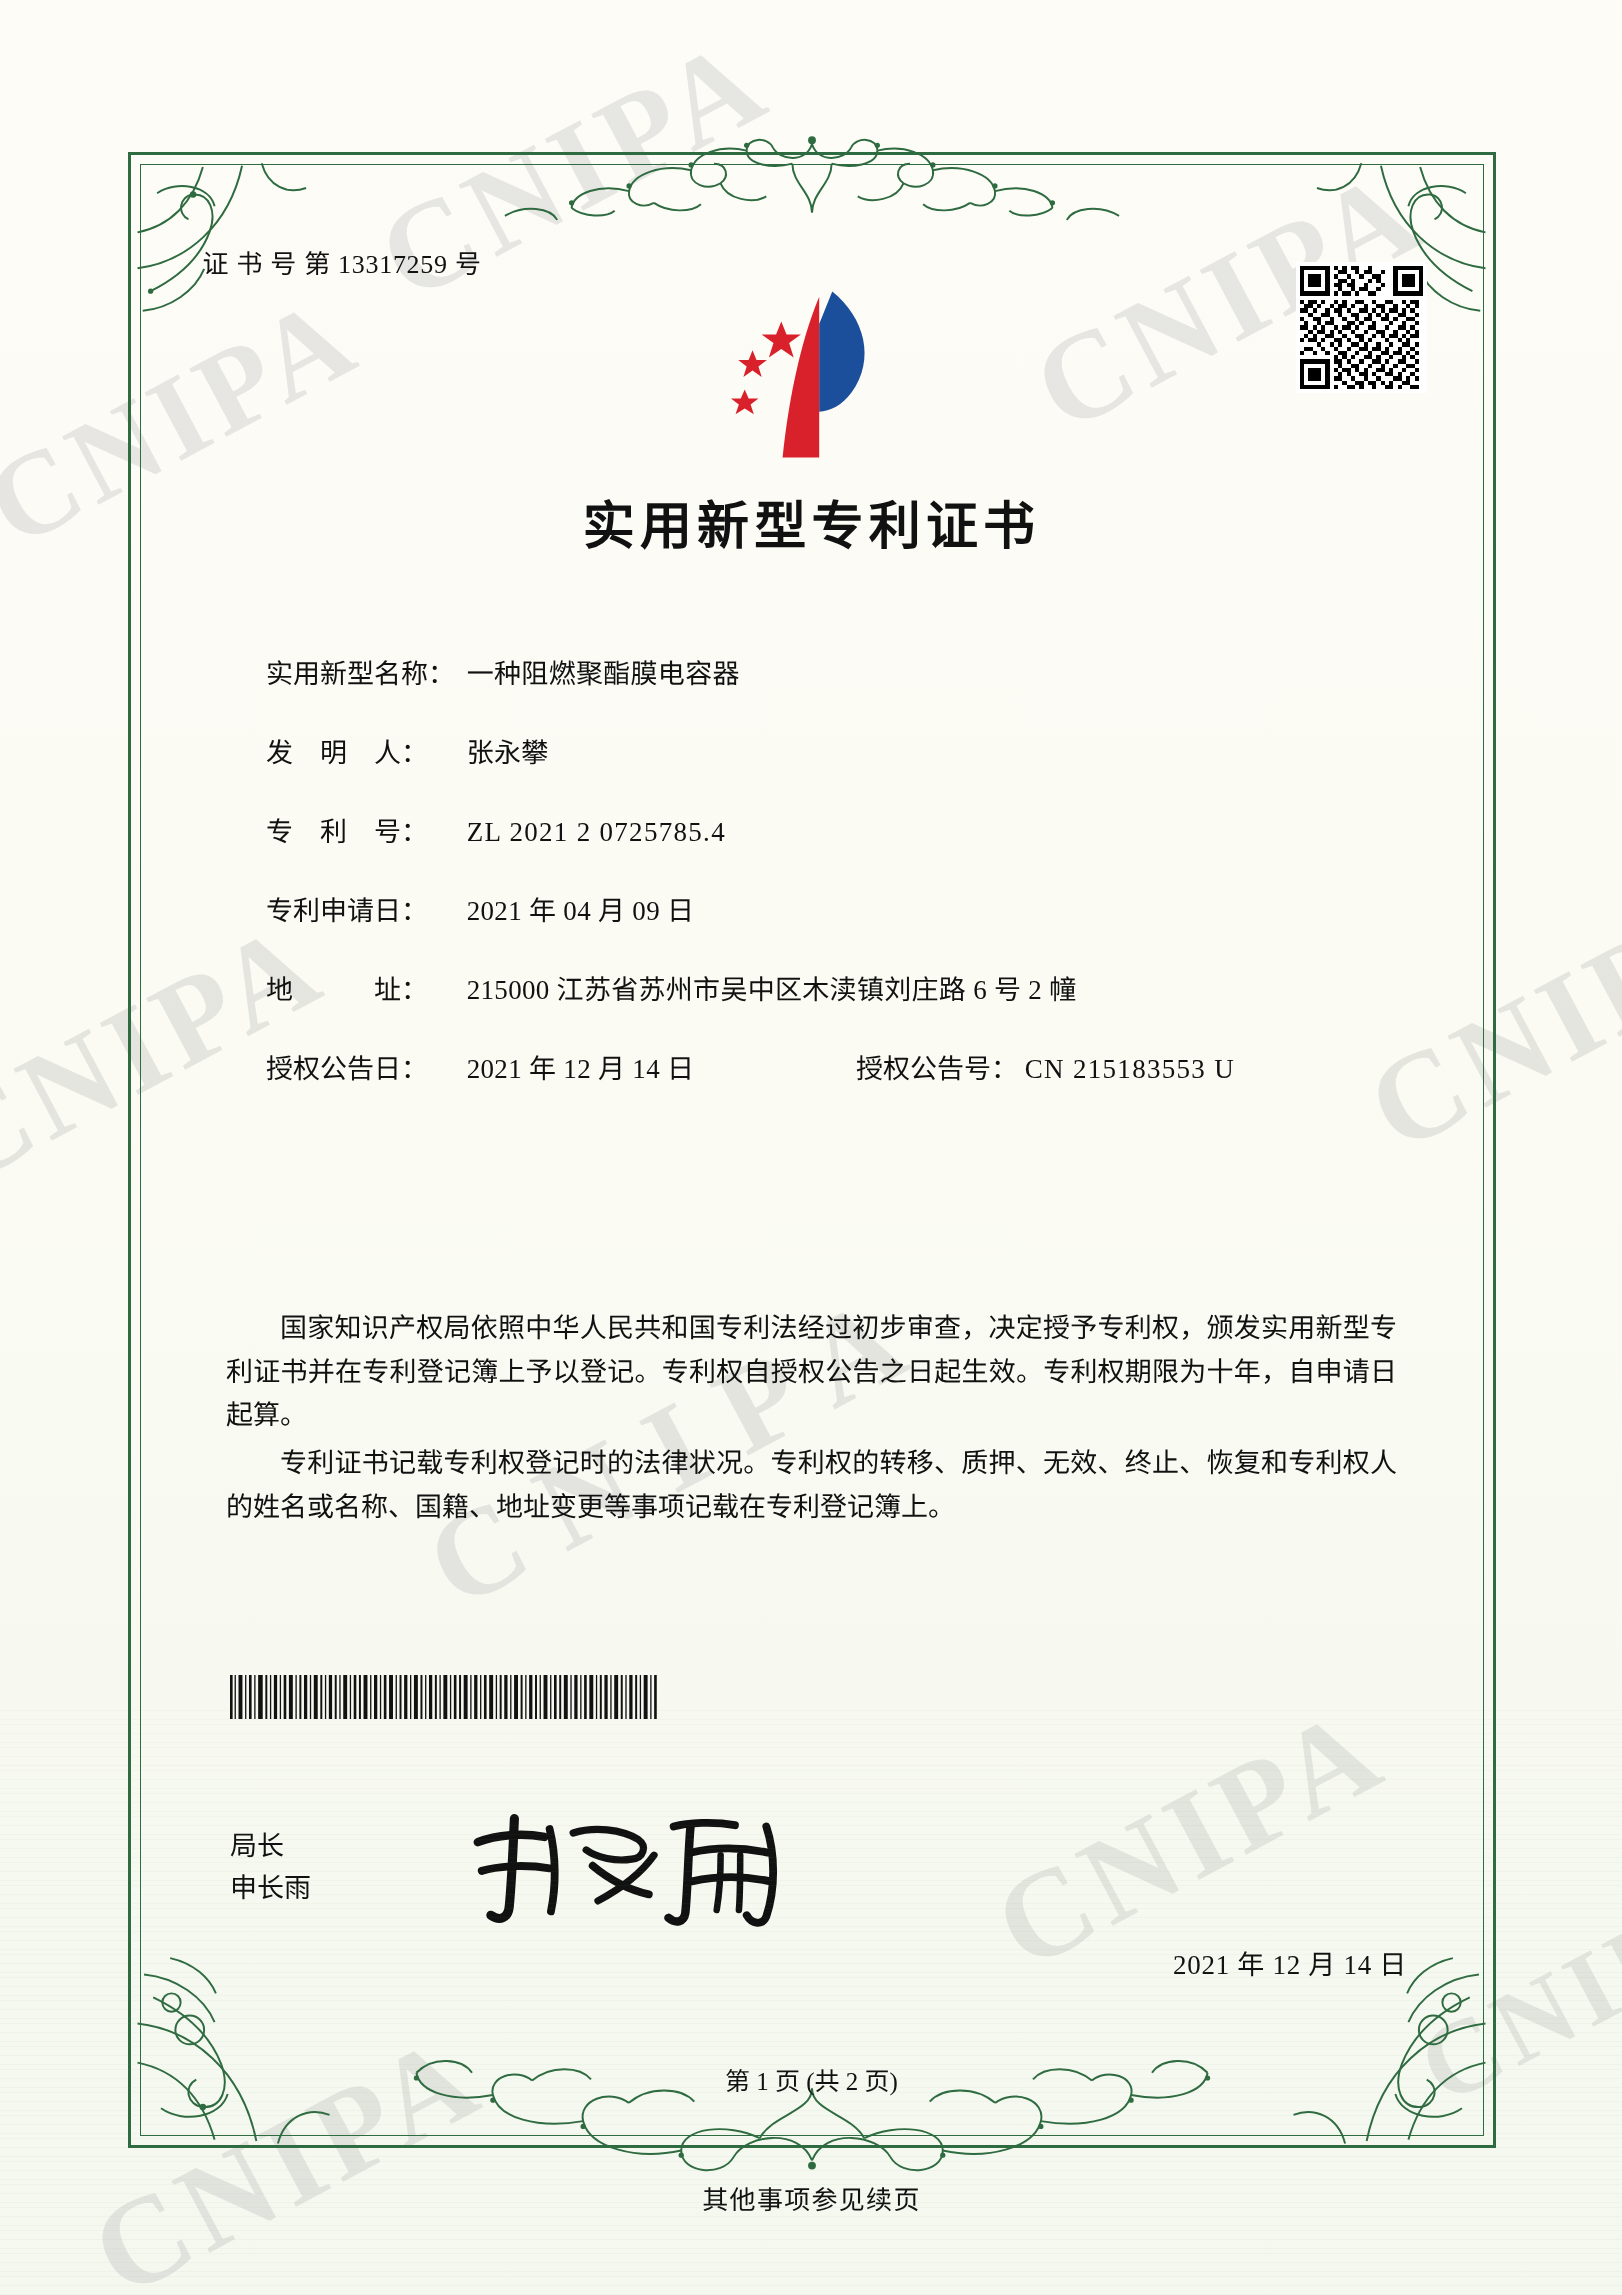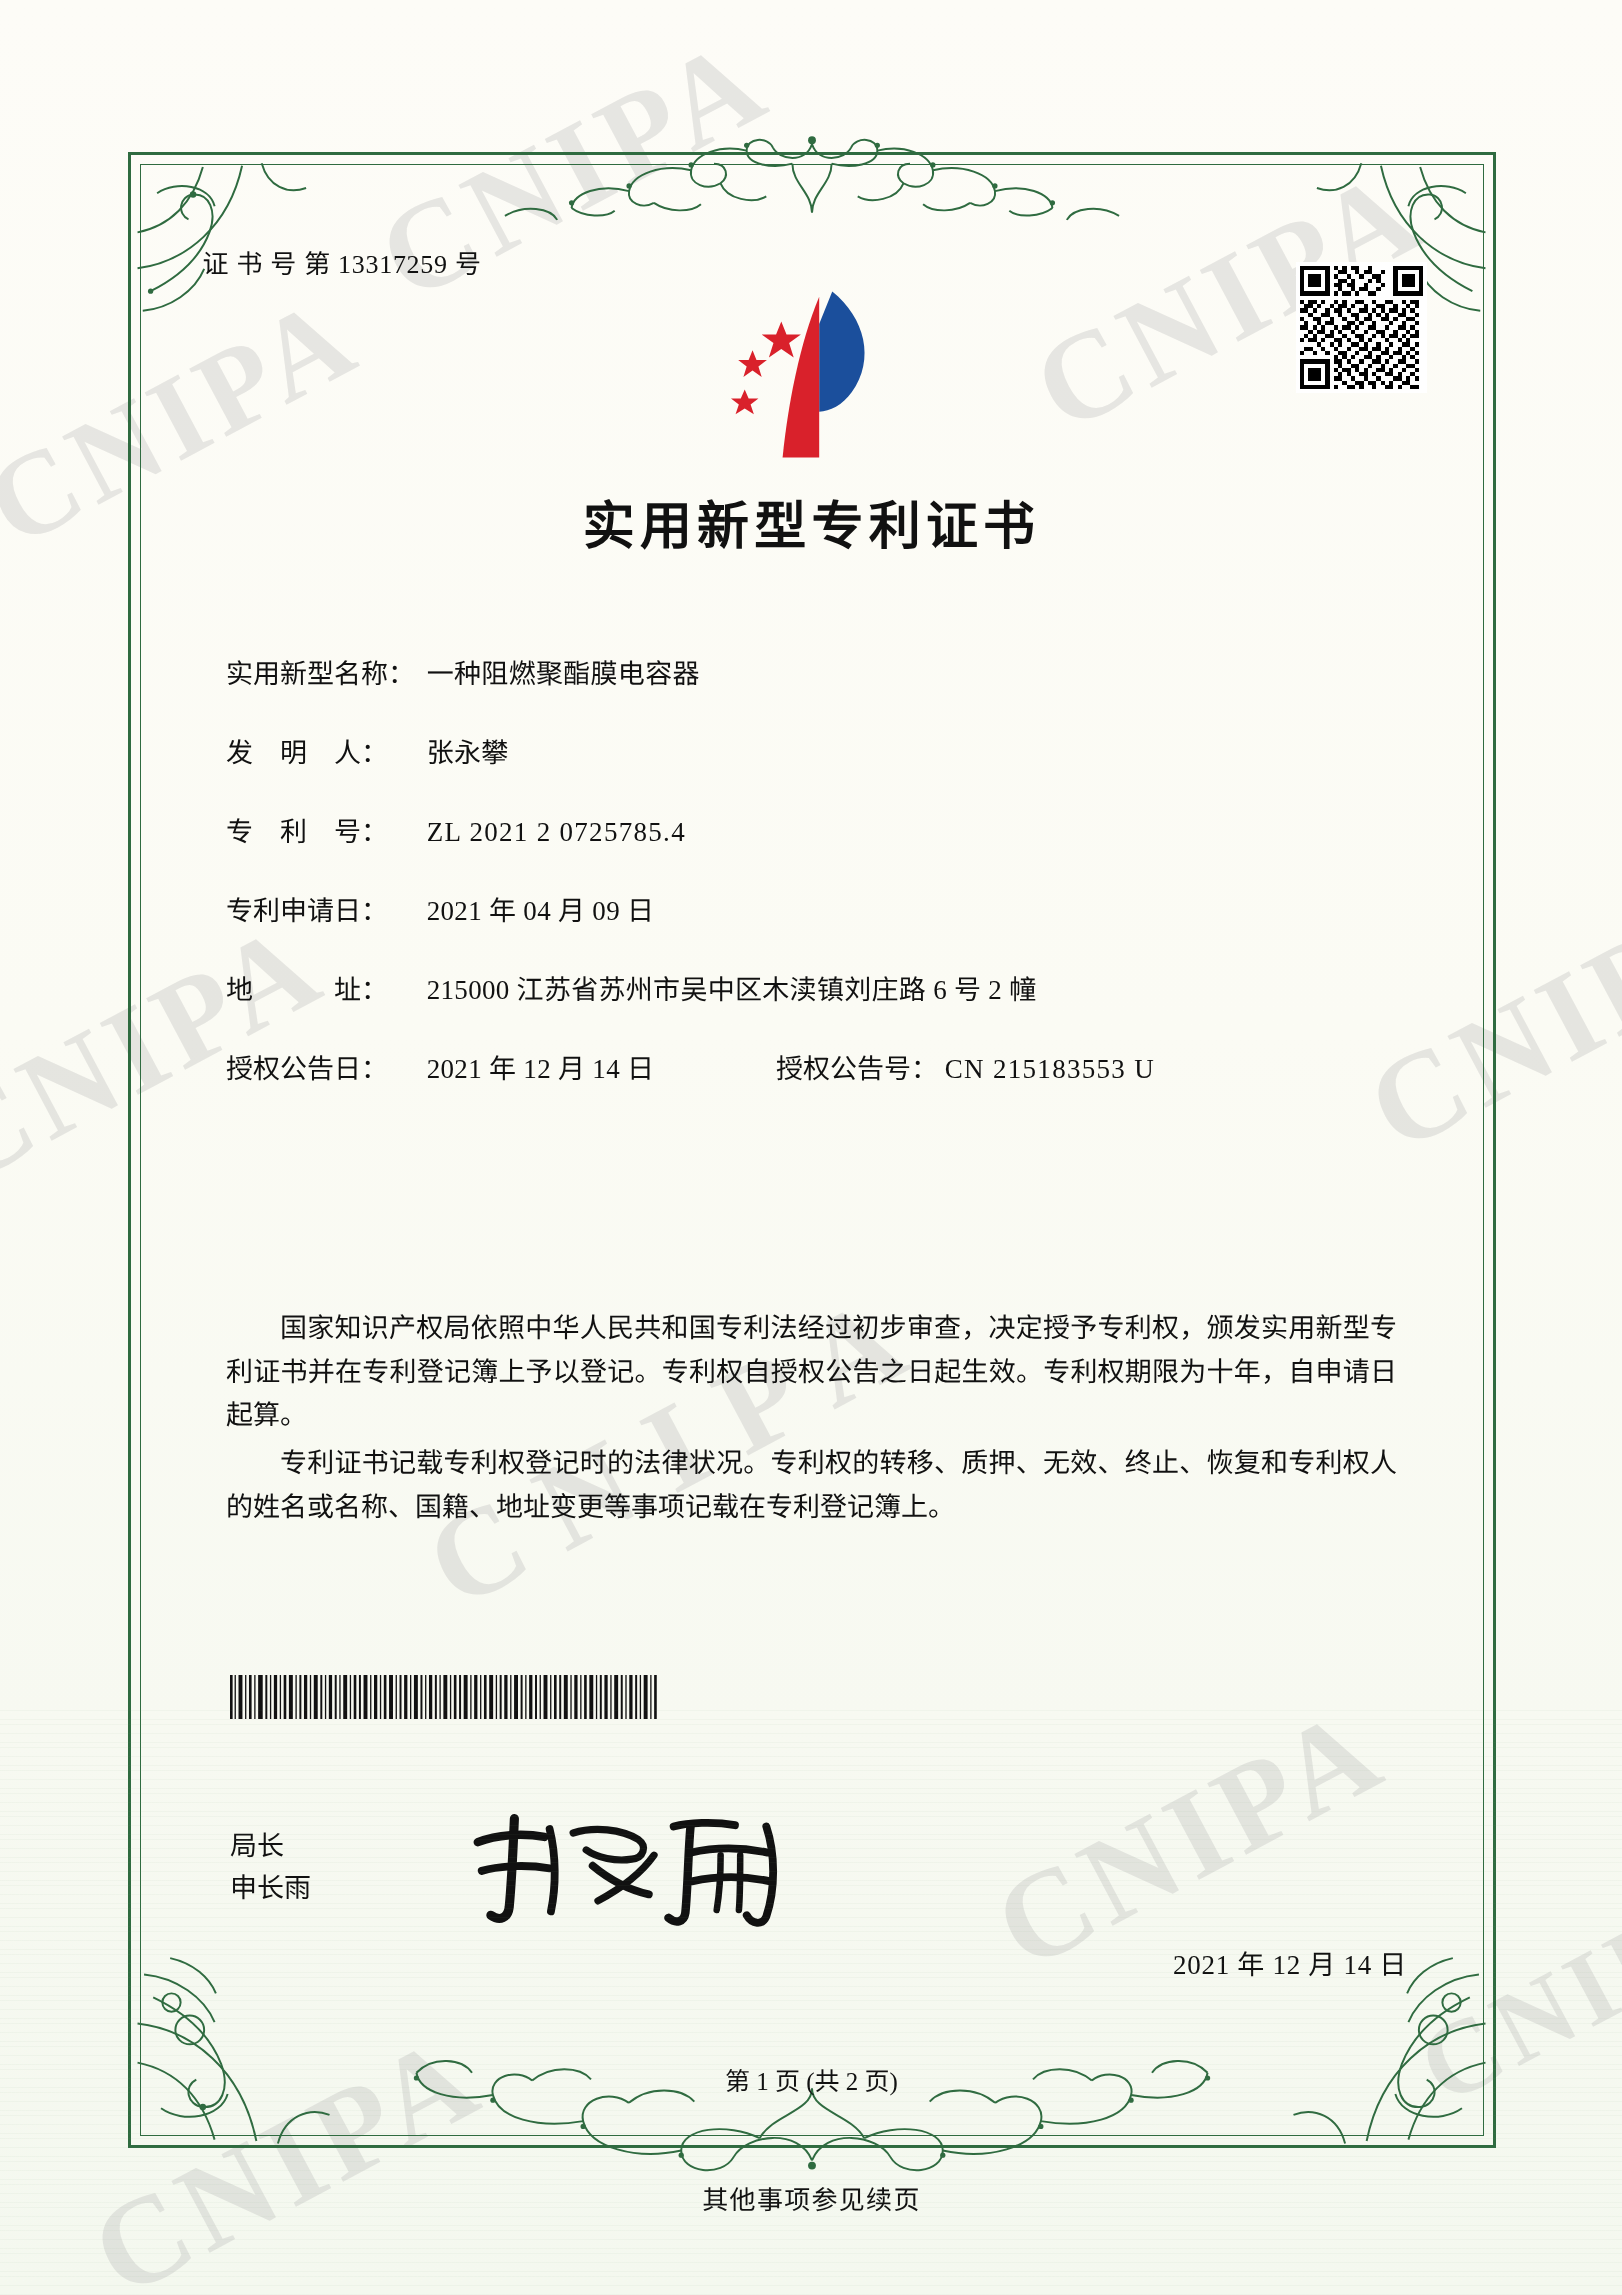--- a/index.html
+++ b/index.html
@@ -149,20 +149,21 @@
     font-size: 27px;
     color: #111;
     line-height: 1;
     margin-bottom: 52px;
     white-space: nowrap;
   }
   .flabel {
     display: inline-block;
     width: 194px;
     letter-spacing: 0px;
+    margin-left: 40px;
   }
   .fvalue { letter-spacing: 0.3px; margin-top: 48px; }
   .fvalue.mono-sp { letter-spacing: 1.3px; }
 
   .two-col-second {
     display: inline-block;
     margin-left: 115px;
   }
   .two-col-second .flabel {
     width: auto;

